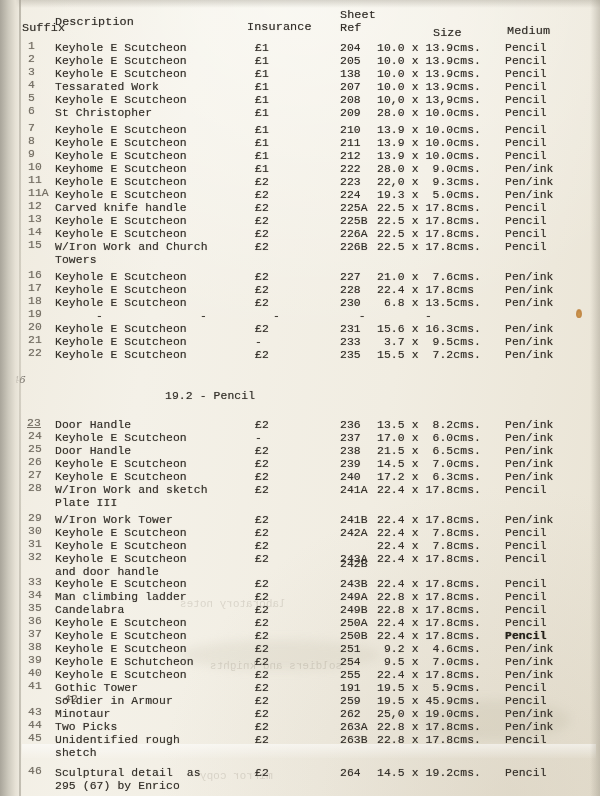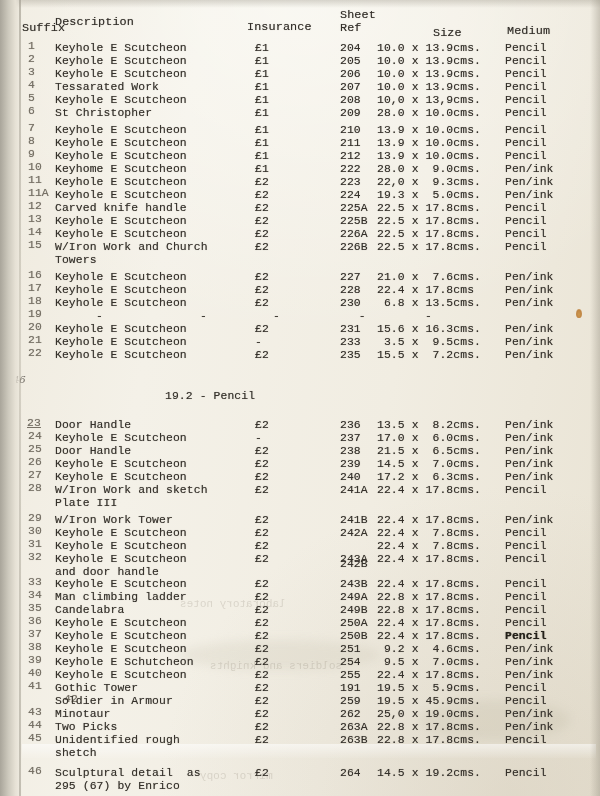--- a/index.html
+++ b/index.html
@@ -168,21 +168,21 @@
           <div class="ln " style="left: 55px; top: 55px;">Keyhole E Scutcheon</div>
           <div class="ln " style="left: 255px; top: 55px;">£1</div>
           <div class="ln " style="left: 340px; top: 55px;">205</div>
           <div class="ln " style="left: 377px; top: 55px;">10.0 x 13.9cms.</div>
           <div class="ln " style="left: 505px; top: 55px;">Pencil</div>
         </div>
         <div>
           <div class="ln faint" style="left: 28px; top: 66px;">3</div>
           <div class="ln " style="left: 55px; top: 68px;">Keyhole E Scutcheon</div>
           <div class="ln " style="left: 255px; top: 68px;">£1</div>
-          <div class="ln " style="left: 340px; top: 68px;">206</div>
+          <div class="ln " style="left: 340px; top: 68px;">138</div>
           <div class="ln " style="left: 377px; top: 68px;">10.0 x 13.9cms.</div>
           <div class="ln " style="left: 505px; top: 68px;">Pencil</div>
         </div>
         <div>
           <div class="ln faint" style="left: 28px; top: 79px;">4</div>
           <div class="ln " style="left: 55px; top: 81px;">Tessarated Work</div>
           <div class="ln " style="left: 255px; top: 81px;">£1</div>
           <div class="ln " style="left: 340px; top: 81px;">207</div>
           <div class="ln " style="left: 377px; top: 81px;">10.0 x 13.9cms.</div>
           <div class="ln " style="left: 505px; top: 81px;">Pencil</div>
@@ -322,21 +322,21 @@
           <div class="ln " style="left: 255px; top: 323px;">£2</div>
           <div class="ln " style="left: 340px; top: 323px;">231</div>
           <div class="ln " style="left: 377px; top: 323px;">15.6 x 16.3cms.</div>
           <div class="ln " style="left: 505px; top: 323px;">Pen/ink</div>
         </div>
         <div>
           <div class="ln faint" style="left: 28px; top: 334px;">21</div>
           <div class="ln " style="left: 55px; top: 336px;">Keyhole E Scutcheon</div>
           <div class="ln " style="left: 255px; top: 336px;">-</div>
           <div class="ln " style="left: 340px; top: 336px;">233</div>
-          <div class="ln " style="left: 377px; top: 336px;"> 3.5 x  9.5cms.</div>
+          <div class="ln " style="left: 377px; top: 336px;"> 3.7 x  9.5cms.</div>
           <div class="ln " style="left: 505px; top: 336px;">Pen/ink</div>
         </div>
         <div>
           <div class="ln faint" style="left: 28px; top: 347px;">22</div>
           <div class="ln " style="left: 55px; top: 349px;">Keyhole E Scutcheon</div>
           <div class="ln " style="left: 255px; top: 349px;">£2</div>
           <div class="ln " style="left: 340px; top: 349px;">235</div>
           <div class="ln " style="left: 377px; top: 349px;">15.5 x  7.2cms.</div>
           <div class="ln " style="left: 505px; top: 349px;">Pen/ink</div>
         </div>

